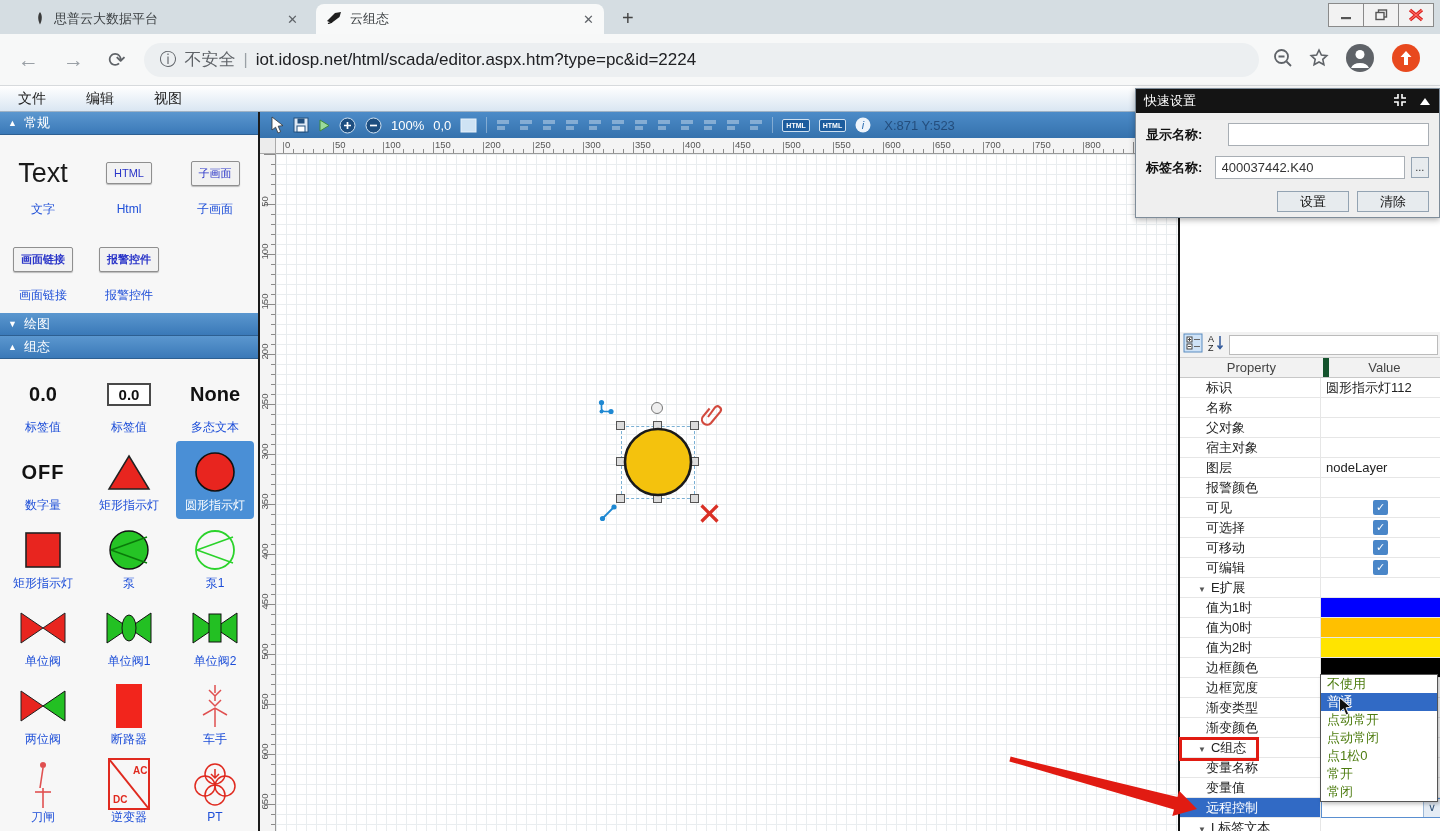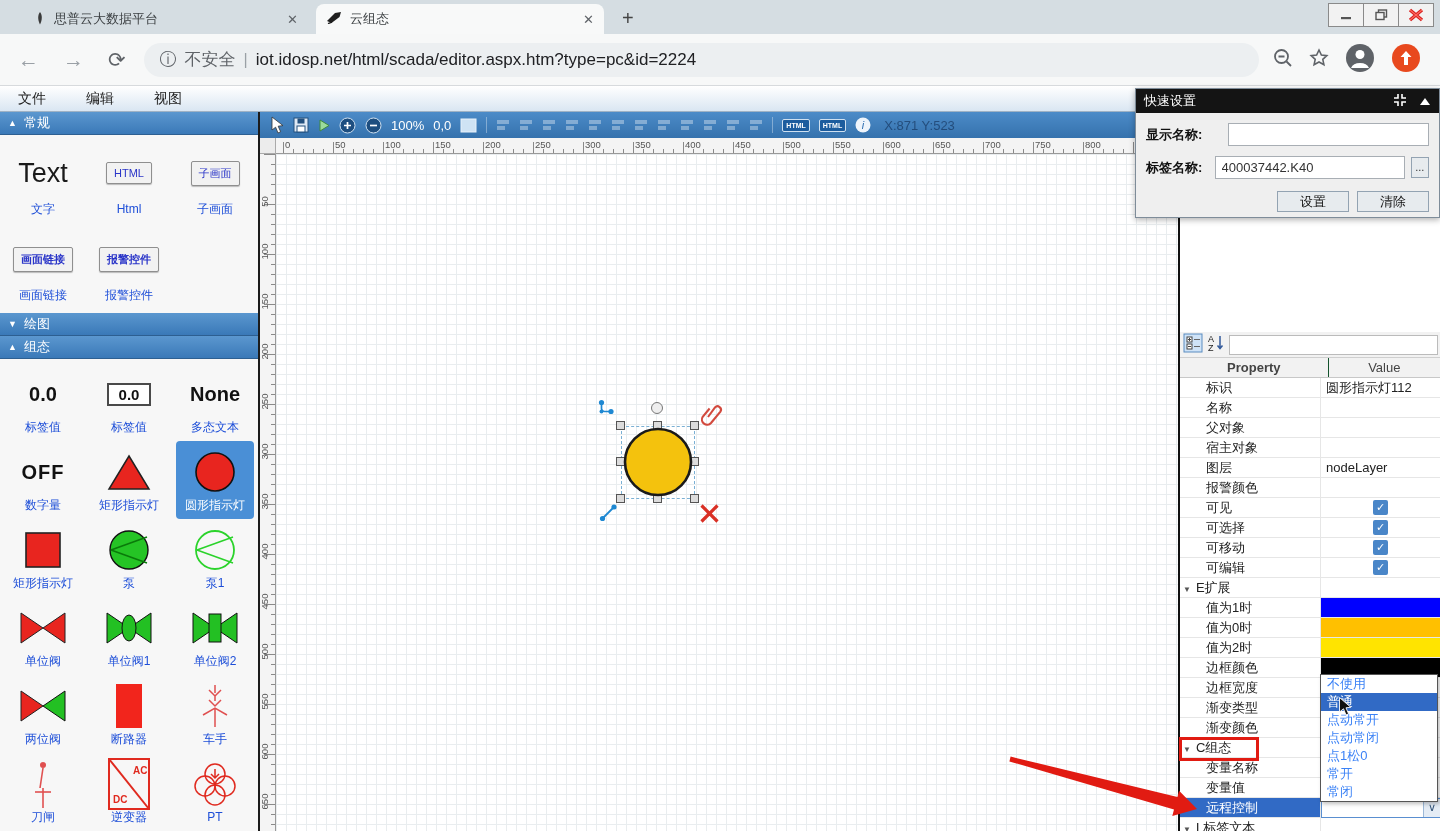--- a/index.html
+++ b/index.html
@@ -73,37 +73,37 @@
   .node-circle { position:absolute; left:337px; top:263px; }
   .rot-handle { position:absolute; left:375px; top:248px; width:12px; height:12px; border:1.5px solid #777; border-radius:50%; background:#eee; }
   .cv-ic { position:absolute; }
 
   
   .prop-panel { position:absolute; left:1178px; top:112px; width:262px; height:719px; background:#fff; border-left:2px solid #111; }
   .prop-toolbar { position:absolute; left:0; top:220px; width:260px; height:26px; background:#f2f2f2; border-bottom:1px solid #cfcfcf; display:flex; align-items:center; gap:3px; padding-left:3px; }
   .ptb-field { flex:1; height:20px; background:#fff; border:1px solid #bbb; margin-right:2px; }
   .prop-head { position:absolute; left:0; top:246px; width:260px; height:20px; background:#f2f2f2; border-bottom:1px solid #c8c8c8; display:flex; font-size:13px; color:#444; }
   .prop-head div { line-height:19px; text-align:center; }
-  .prop-head .c1 { width:160px; border-right:1px solid #14532d;font-weight:bold; }
+  .prop-head .c1 { width:160px; border-right:6px solid #14532d; }
   .prop-head .c2 { width:120px; }
   .prop-rows { position:absolute; left:0; top:266px; width:260px; }
   .prow { display:flex; height:20px; border-bottom:1px solid #e6e6e6; font-size:13px; }
   .pname { width:140px; line-height:19px; color:#222; padding-left:26px; white-space:nowrap; overflow:hidden; }
-  .pname.sect { padding-left:3px; }
+  .pname.sect { padding-left:18px; }
   .pname .striangle { font-size:8px; color:#555; margin-right:5px; }
   .pval { width:120px; border-left:1px solid #e6e6e6; line-height:19px; color:#222; padding-left:5px; position:relative; }
   .chk { position:absolute; left:52px; top:2px; width:15px; height:15px; background:#4a86c8; border-radius:2px; color:#fff; font-size:11px; line-height:15px; text-align:center; }
   .swatch { position:absolute; left:0; top:0; width:120px; height:19px; }
   .prow.rowsel .pname { background:#316ac5; color:#fff; }
   .combo { position:absolute; left:0; top:0; width:120px; height:20px; background:#fff; border:1px solid #5a8fd0; }
   .combo-chevron { position:absolute; right:0; top:0; width:17px; height:18px; background:#e4ecf5; border-left:1px solid #9db9d8; text-align:center; font-size:11px; color:#33557a; line-height:17px; }
 
   
   .ddlist { position:absolute; left:1320px; top:674px; width:118px; background:#fff; border:1px solid #555; z-index:50; box-shadow:2px 2px 4px rgba(0,0,0,.25); }
-  .ddopt { height:18px; line-height:18px; font-size:13px; color:#3b82f6; padding-left:6px; }
+  .ddopt { height:18px; line-height:18px; font-size:13px; color:#4d7c0f; padding-left:6px; }
   .ddopt.hl { background:#316ac5; color:#fff; }
 
   
   .qs { position:absolute; left:1135px; top:88px; width:305px; height:130px; background:#efefef; border:1px solid #7e8c99; z-index:40; box-shadow:0 2px 6px rgba(0,0,0,.3); }
   .qs-title { height:24px; background:#141414; color:#fff; font-size:13px; display:flex; align-items:center; padding:0 8px; }
   .qs-title .sp { flex:1; }
   .qs-row { display:flex; align-items:center; margin:10px 10px 0 10px; gap:6px; }
   .qs-label { font-size:13px; color:#111; font-weight:600; width:76px; }
   .qs-input { flex:1; height:23px; background:#fff; border:1px solid #a8aeb4; font-size:13px; color:#333; padding:0 6px; }
   .qs-more { width:22px; height:21px; background:#e7ebee; border:1px solid #93a3b2; font-size:11px; color:#333; line-height:19px; text-align:center; }

